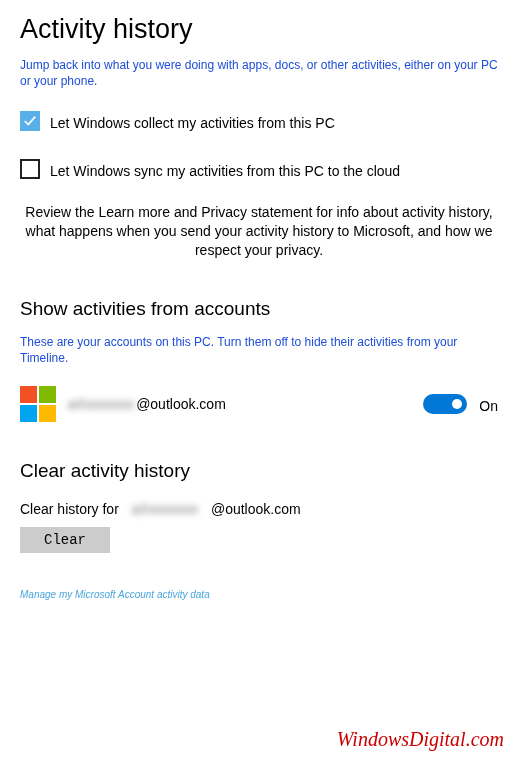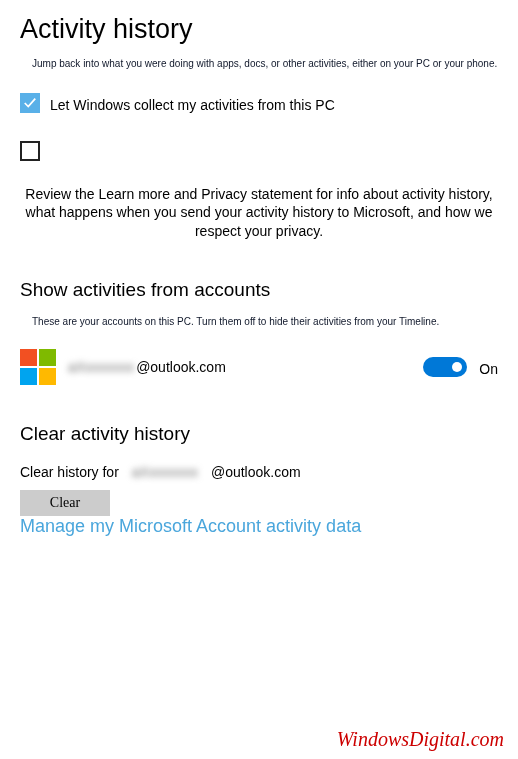--- a/index.html
+++ b/index.html
@@ -18,25 +18,24 @@
       font-weight: 400;
       margin-bottom: 12px;
     }
     h2 {
       font-size: 19px;
       font-weight: 400;
       margin-top: 38px;
       margin-bottom: 14px;
     }
     .desc {
-      font-size: 10px;
+      font-size: 12px;
       line-height: 1.35;
       margin-bottom: 22px;
-      color: #0f172a;
-      margin-left: 12px;
+      color: #1d4ed8;
     }
     .checkbox-row {
       display: flex;
       align-items: flex-end;
       gap: 10px;
       margin-bottom: 28px;
     }
     .checkbox {
       width: 20px;
       height: 20px;
@@ -120,30 +119,32 @@
       display: flex;
       gap: 13px;
       margin-top: 19px;
     }
     .btn {
       background: #ccc;
       border: none;
       padding: 5px 16px;
       width: 90px;
       font-size: 14px;
-      font-family: Liberation Serif, serif;
+      font-family: Liberation Mono, monospace;
       cursor: pointer;
       text-align: center;
     }
     .link {
       display: block;
+      margin-top: 36px;
       color: #4aa6dc;
-      font-size: 18px;
+      font-size: 10px;
       text-decoration: none;
       cursor: pointer;
+      font-style: italic;
     }
     .watermark {
       position: absolute;
       bottom: 8px;
       right: 14px;
       font-family: Georgia, serif;
       font-style: italic;
       font-size: 20px;
     }
     .watermark .wd-rest { color: #c00; }
@@ -163,20 +164,21 @@
         <path d="M2 8 L6 12 L14 3" stroke="#fff" stroke-width="2" fill="none"></path>
       </svg>
   </span>
   <span class="checkbox-label">Let Windows collect my activities from this PC</span>
 </div>
 
 <div class="checkbox-row">
   <span class="checkbox">
     
   </span>
+  <span class="checkbox-label">Let Windows sync my activities from this PC to the cloud</span>
 </div>
 
 <p class="note">Review the Learn more and Privacy statement for info about activity history, what happens when you send your activity history to Microsoft, and how we respect your privacy.</p>
 
 <h2>Show activities from accounts</h2>
 
 <p class="desc" style="margin-bottom:12px">These are your accounts on this PC. Turn them off to hide their activities from your Timeline.</p>
 
 <div class="account-row">
   <div class="ms-logo">

